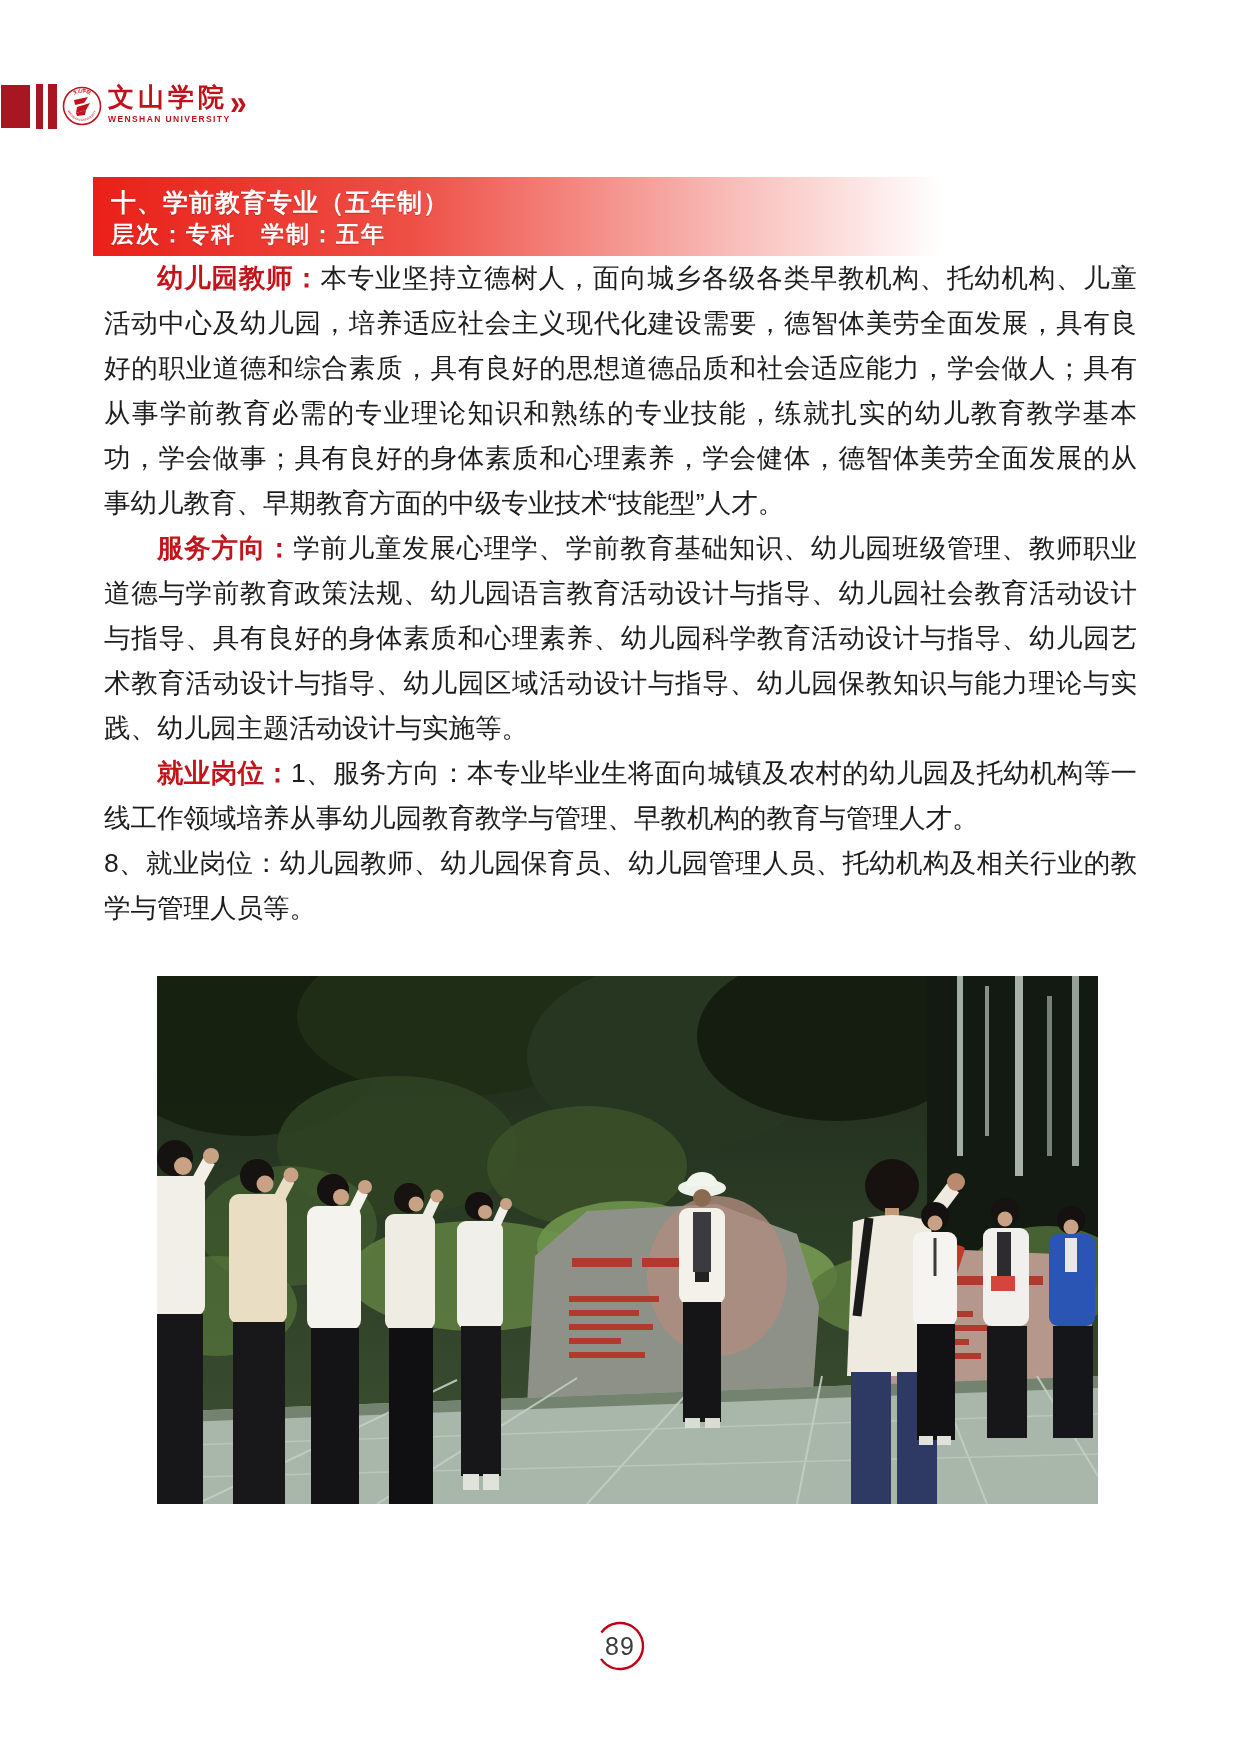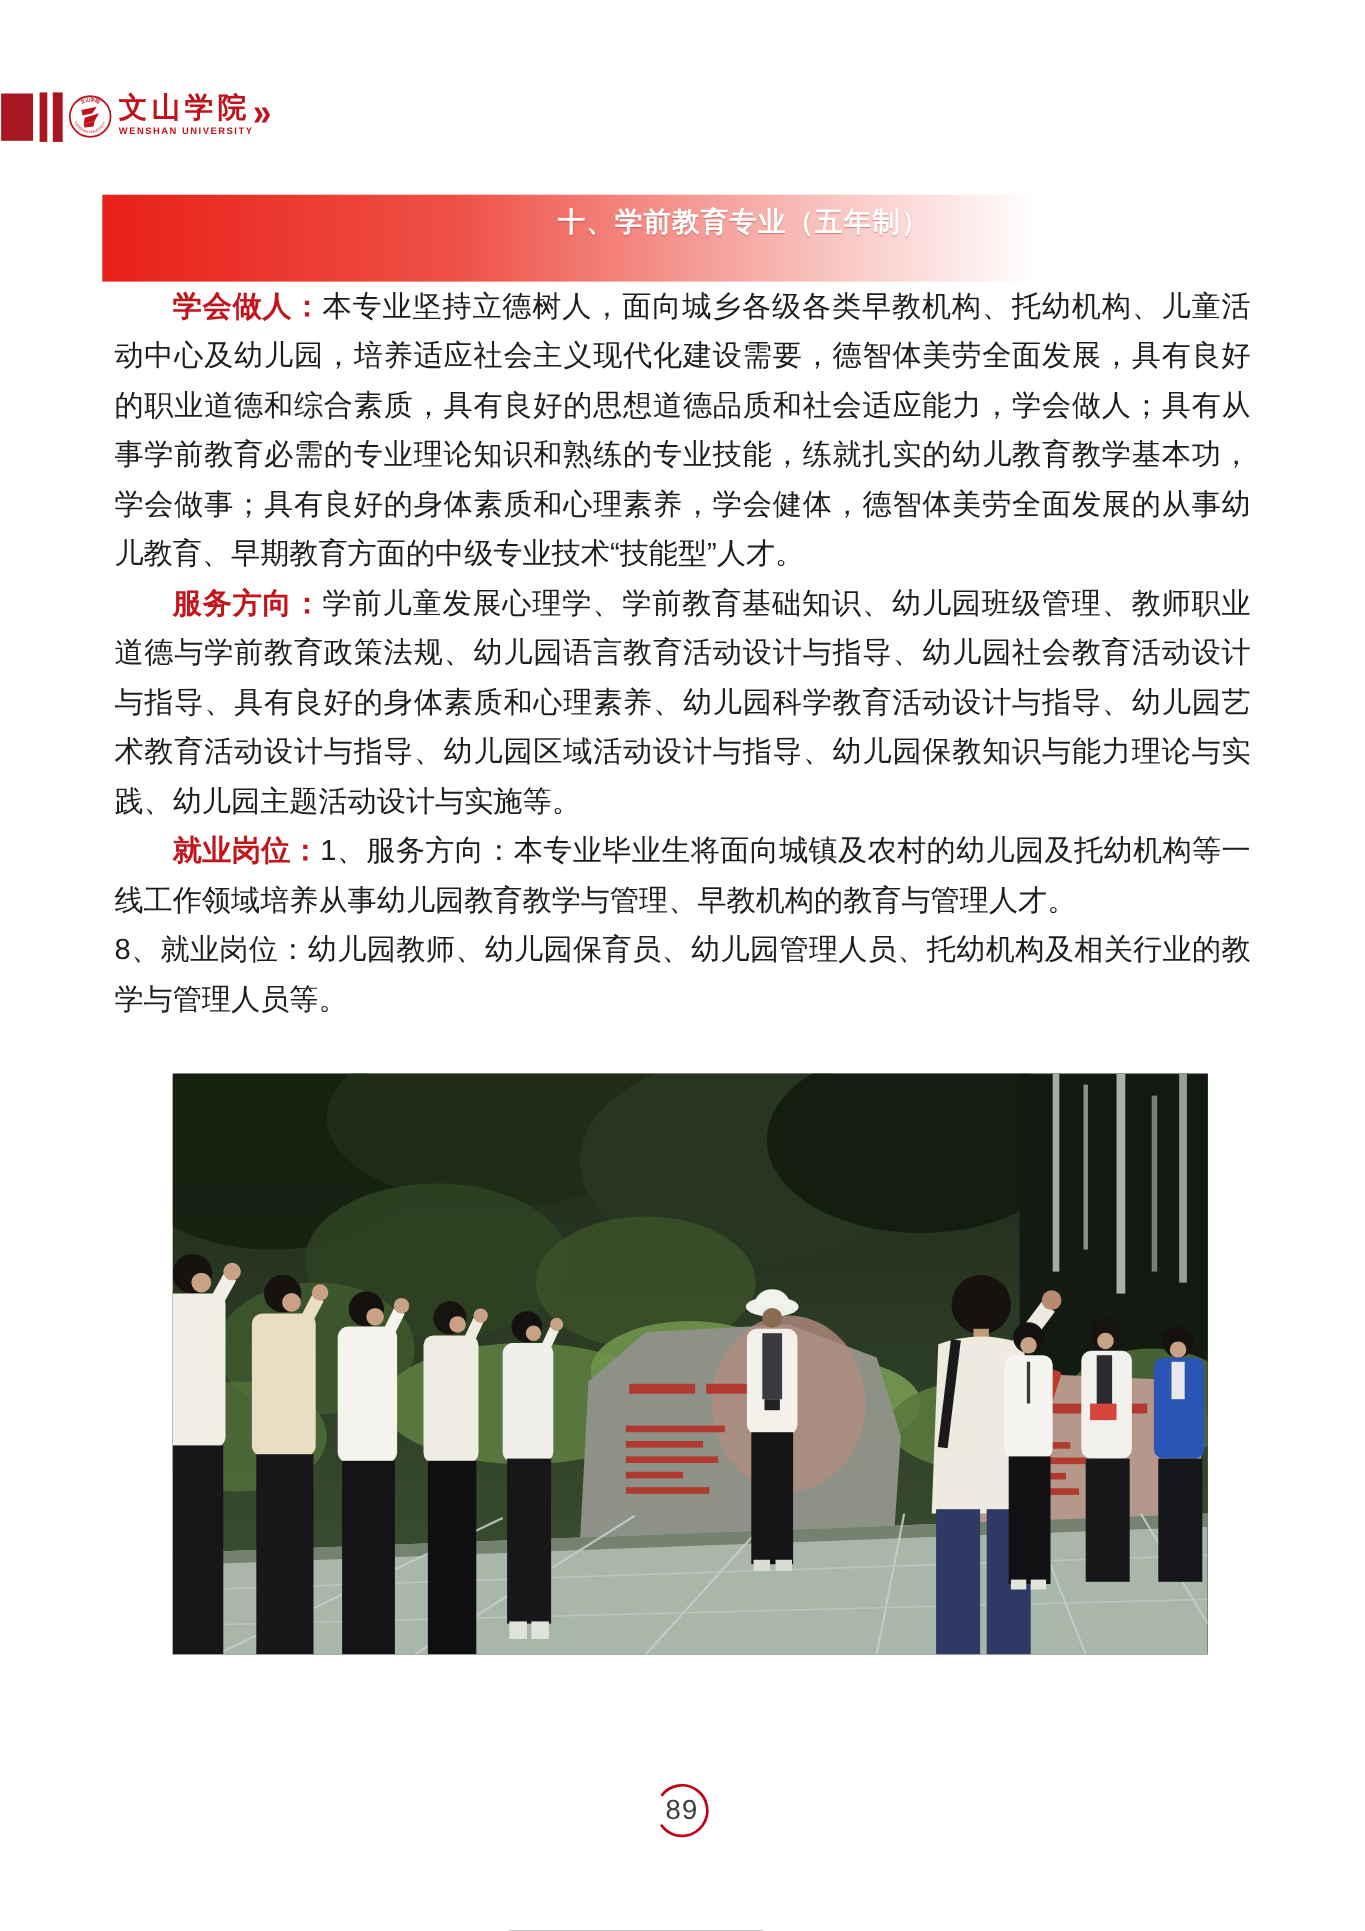--- a/index.html
+++ b/index.html
@@ -17,21 +17,21 @@
   .hdr-bar-s2{position:absolute;left:48px;top:84px;width:9px;height:45px;background:#a81622;}
   .seal{position:absolute;left:62px;top:86px;width:40px;height:40px;}
   .brand{position:absolute;left:108px;top:84px;width:150px;}
   .brand-cn{font-size:26px;line-height:28px;font-weight:bold;color:#c1121c;letter-spacing:4px;font-family:"Liberation Serif","DejaVu Serif",serif;white-space:nowrap;}
   .brand-en{font-size:8.5px;font-weight:bold;color:#c1121c;letter-spacing:1.4px;margin-top:2px;white-space:nowrap;}
   .chevron{position:absolute;left:230px;top:86px;font-size:30px;font-weight:bold;color:#c1121c;transform:scaleY(1.15);}
   
   .banner{
     position:absolute;left:93px;top:177px;width:1148px;height:79px;
     background:linear-gradient(90deg,#e92019 0%,#ee5046 28%,#f8beba 56%,#ffffff 74%);
-    color:#fff;box-sizing:border-box;padding:9px 0 0 18px;text-align:center;
+    color:#fff;box-sizing:border-box;padding:9px 0 0 18px;
   }
   .banner-title{font-size:25px;font-weight:bold;line-height:33px;letter-spacing:1px;text-shadow:0 1px 1px rgba(120,0,0,.35);}
   .banner-sub{font-size:23px;font-weight:bold;line-height:31px;letter-spacing:2px;text-shadow:0 1px 1px rgba(120,0,0,.35);}
   
   .content{
     position:absolute;left:104px;top:256px;width:1033px;
     font-size:26.5px;line-height:45px;color:#1d1d1d;
     text-align:justify;
   }
   .para{margin:0;text-indent:2em;}
@@ -79,24 +79,25 @@
 
   <div class="brand">
     <div class="brand-cn">文山学院</div>
     <div class="brand-en">WENSHAN UNIVERSITY</div>
   </div>
 
   <div class="chevron">»</div>
 
   <div class="banner">
     <div class="banner-title">十、学前教育专业（五年制）</div>
+    <div class="banner-sub">层次：专科　学制：五年</div>
   </div>
 
   <div class="content">
-    <p class="para"><span class="plabel">学会做人：</span><span>本专业坚持立德树人，面向城乡各级各类早教机构、托幼机构、儿童活动中心及幼儿园，培养适应社会主义现代化建设需要，德智体美劳全面发展，具有良好的职业道德和综合素质，具有良好的思想道德品质和社会适应能力，学会做人；具有从事学前教育必需的专业理论知识和熟练的专业技能，练就扎实的幼儿教育教学基本功，学会做事；具有良好的身体素质和心理素养，学会健体，德智体美劳全面发展的从事幼儿教育、早期教育方面的中级专业技术“技能型”人才。</span></p>
+    <p class="para"><span class="plabel">幼儿园教师：</span><span>本专业坚持立德树人，面向城乡各级各类早教机构、托幼机构、儿童活动中心及幼儿园，培养适应社会主义现代化建设需要，德智体美劳全面发展，具有良好的职业道德和综合素质，具有良好的思想道德品质和社会适应能力，学会做人；具有从事学前教育必需的专业理论知识和熟练的专业技能，练就扎实的幼儿教育教学基本功，学会做事；具有良好的身体素质和心理素养，学会健体，德智体美劳全面发展的从事幼儿教育、早期教育方面的中级专业技术“技能型”人才。</span></p>
     <p class="para"><span class="plabel">服务方向：</span><span>学前儿童发展心理学、学前教育基础知识、幼儿园班级管理、教师职业道德与学前教育政策法规、幼儿园语言教育活动设计与指导、幼儿园社会教育活动设计与指导、具有良好的身体素质和心理素养、幼儿园科学教育活动设计与指导、幼儿园艺术教育活动设计与指导、幼儿园区域活动设计与指导、幼儿园保教知识与能力理论与实践、幼儿园主题活动设计与实施等。</span></p>
     <p class="para"><span class="plabel">就业岗位：</span><span>1、服务方向：本专业毕业生将面向城镇及农村的幼儿园及托幼机构等一线工作领域培养从事幼儿园教育教学与管理、早教机构的教育与管理人才。</span></p>
     <p class="para no-indent"><span>8、就业岗位：幼儿园教师、幼儿园保育员、幼儿园管理人员、托幼机构及相关行业的教学与管理人员等。</span></p>
   </div>
 
   <div class="photo">
     <svg viewBox="0 0 941 528" preserveAspectRatio="none">
       <defs>
         <linearGradient id="forest" x1="0" y1="0" x2="0" y2="1">
           <stop offset="0" stop-color="#1c2718"></stop>

